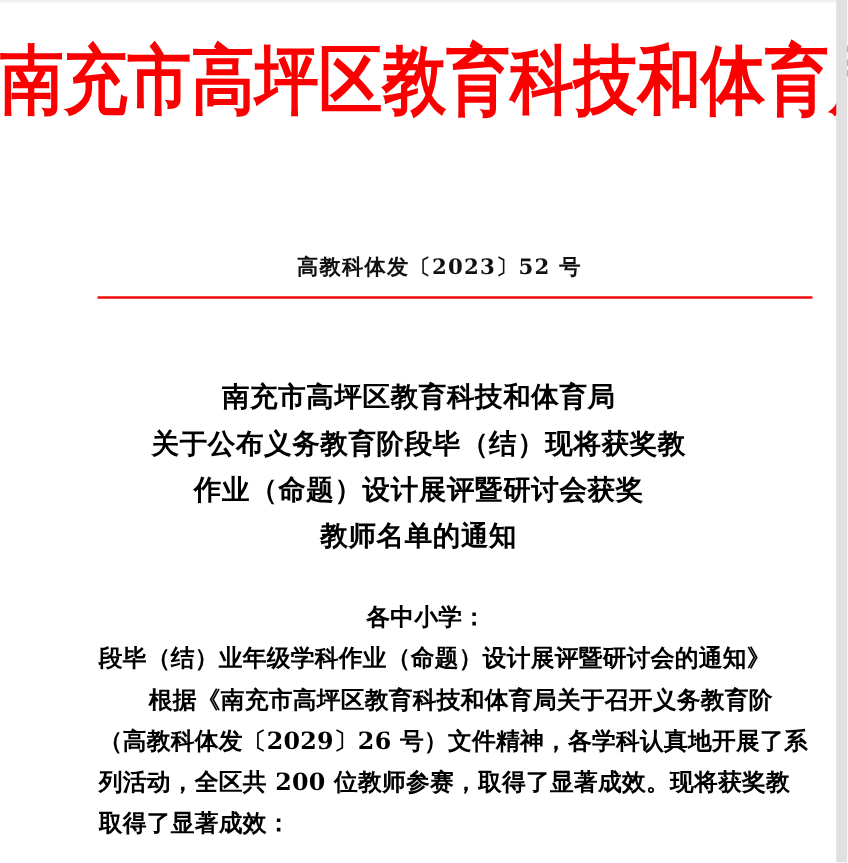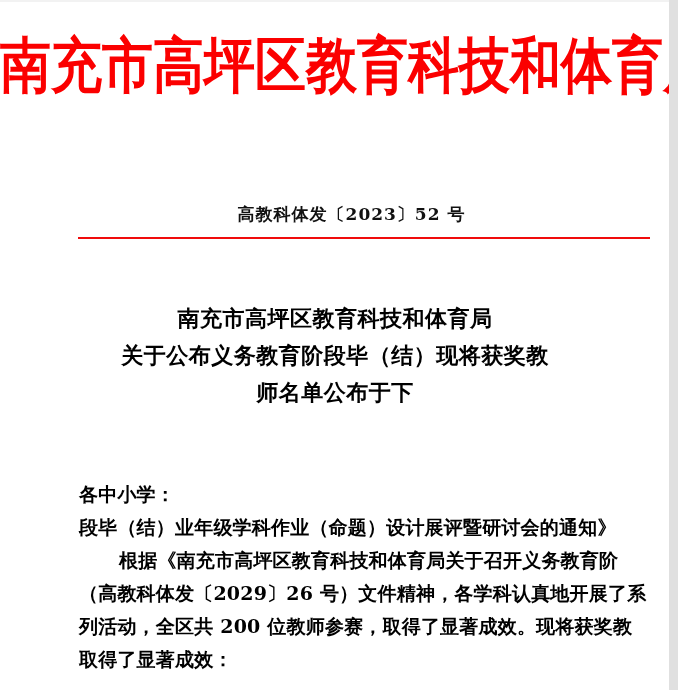--- a/index.html
+++ b/index.html
@@ -130,20 +130,21 @@
     color: #000000;
     font-family: "DejaVu Serif", "Liberation Serif", serif;
     font-weight: bold;
     font-size: 19px;
     line-height: 33px;
     letter-spacing: 0.2px;
   }
   .salutation {
     display: block;
     white-space: nowrap;
+    text-align: center;
   }
   .para-line {
     display: block;
     white-space: nowrap;
   }
   .para-line.indent {
     text-indent: 40px;
   }
 </style>
 </head>
@@ -157,21 +158,22 @@
 
     <div class="masthead">南充市高坪区教育科技和体育局文件</div>
 
     <div class="doc-number">高教科体发〔2023〕52 号</div>
 
     <div class="red-rule"></div>
 
     <div class="title-block">
       <span class="title-line">南充市高坪区教育科技和体育局</span>
       <span class="title-line">关于公布义务教育阶段毕（结）现将获奖教</span>
-      <span class="title-line">师名单公布于下</span>
+      <span class="title-line">作业（命题）设计展评暨研讨会获奖</span>
+      <span class="title-line">教师名单的通知</span>
     </div>
 
     <div class="body-block">
       <span class="salutation">各中小学：</span>
       <span class="para-line">段毕（结）业年级学科作业（命题）设计展评暨研讨会的通知》</span>
       <span class="para-line indent">根据《南充市高坪区教育科技和体育局关于召开义务教育阶</span>
       <span class="para-line">（高教科体发〔2029〕26 号）文件精神，各学科认真地开展了系</span>
       <span class="para-line">列活动，全区共 200 位教师参赛，取得了显著成效。现将获奖教</span>
       <span class="para-line">取得了显著成效：</span>
     </div>

